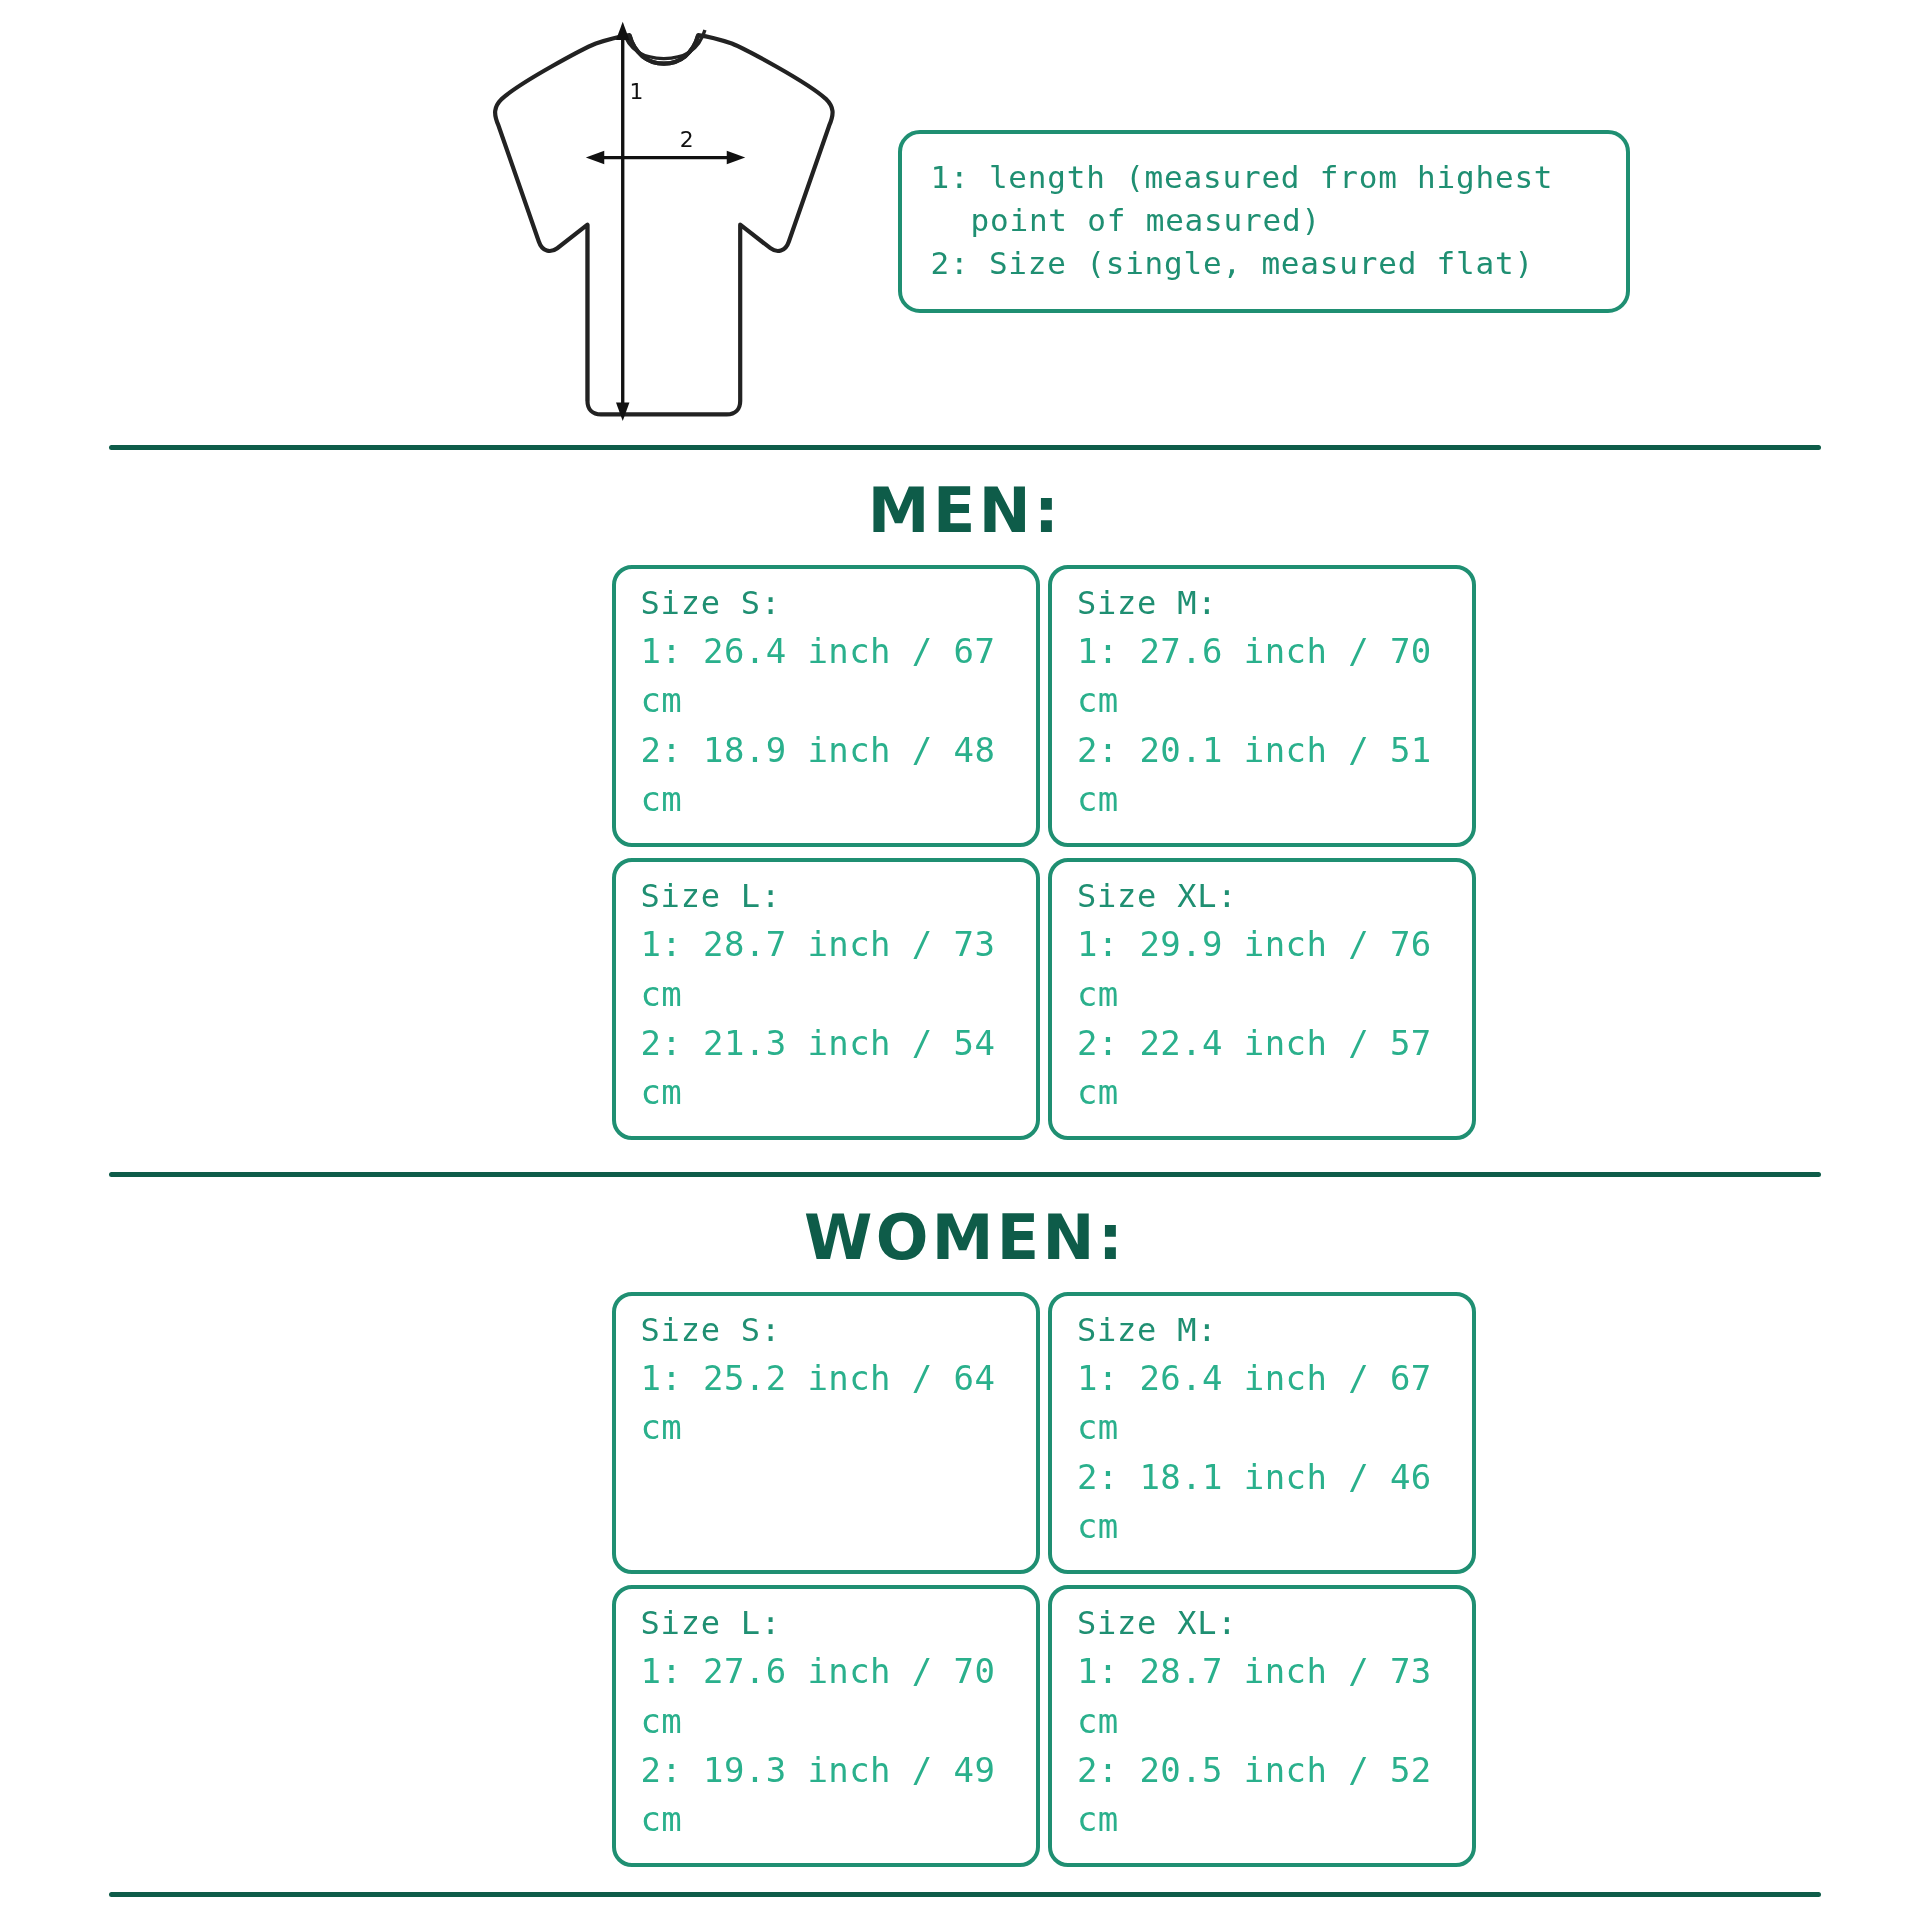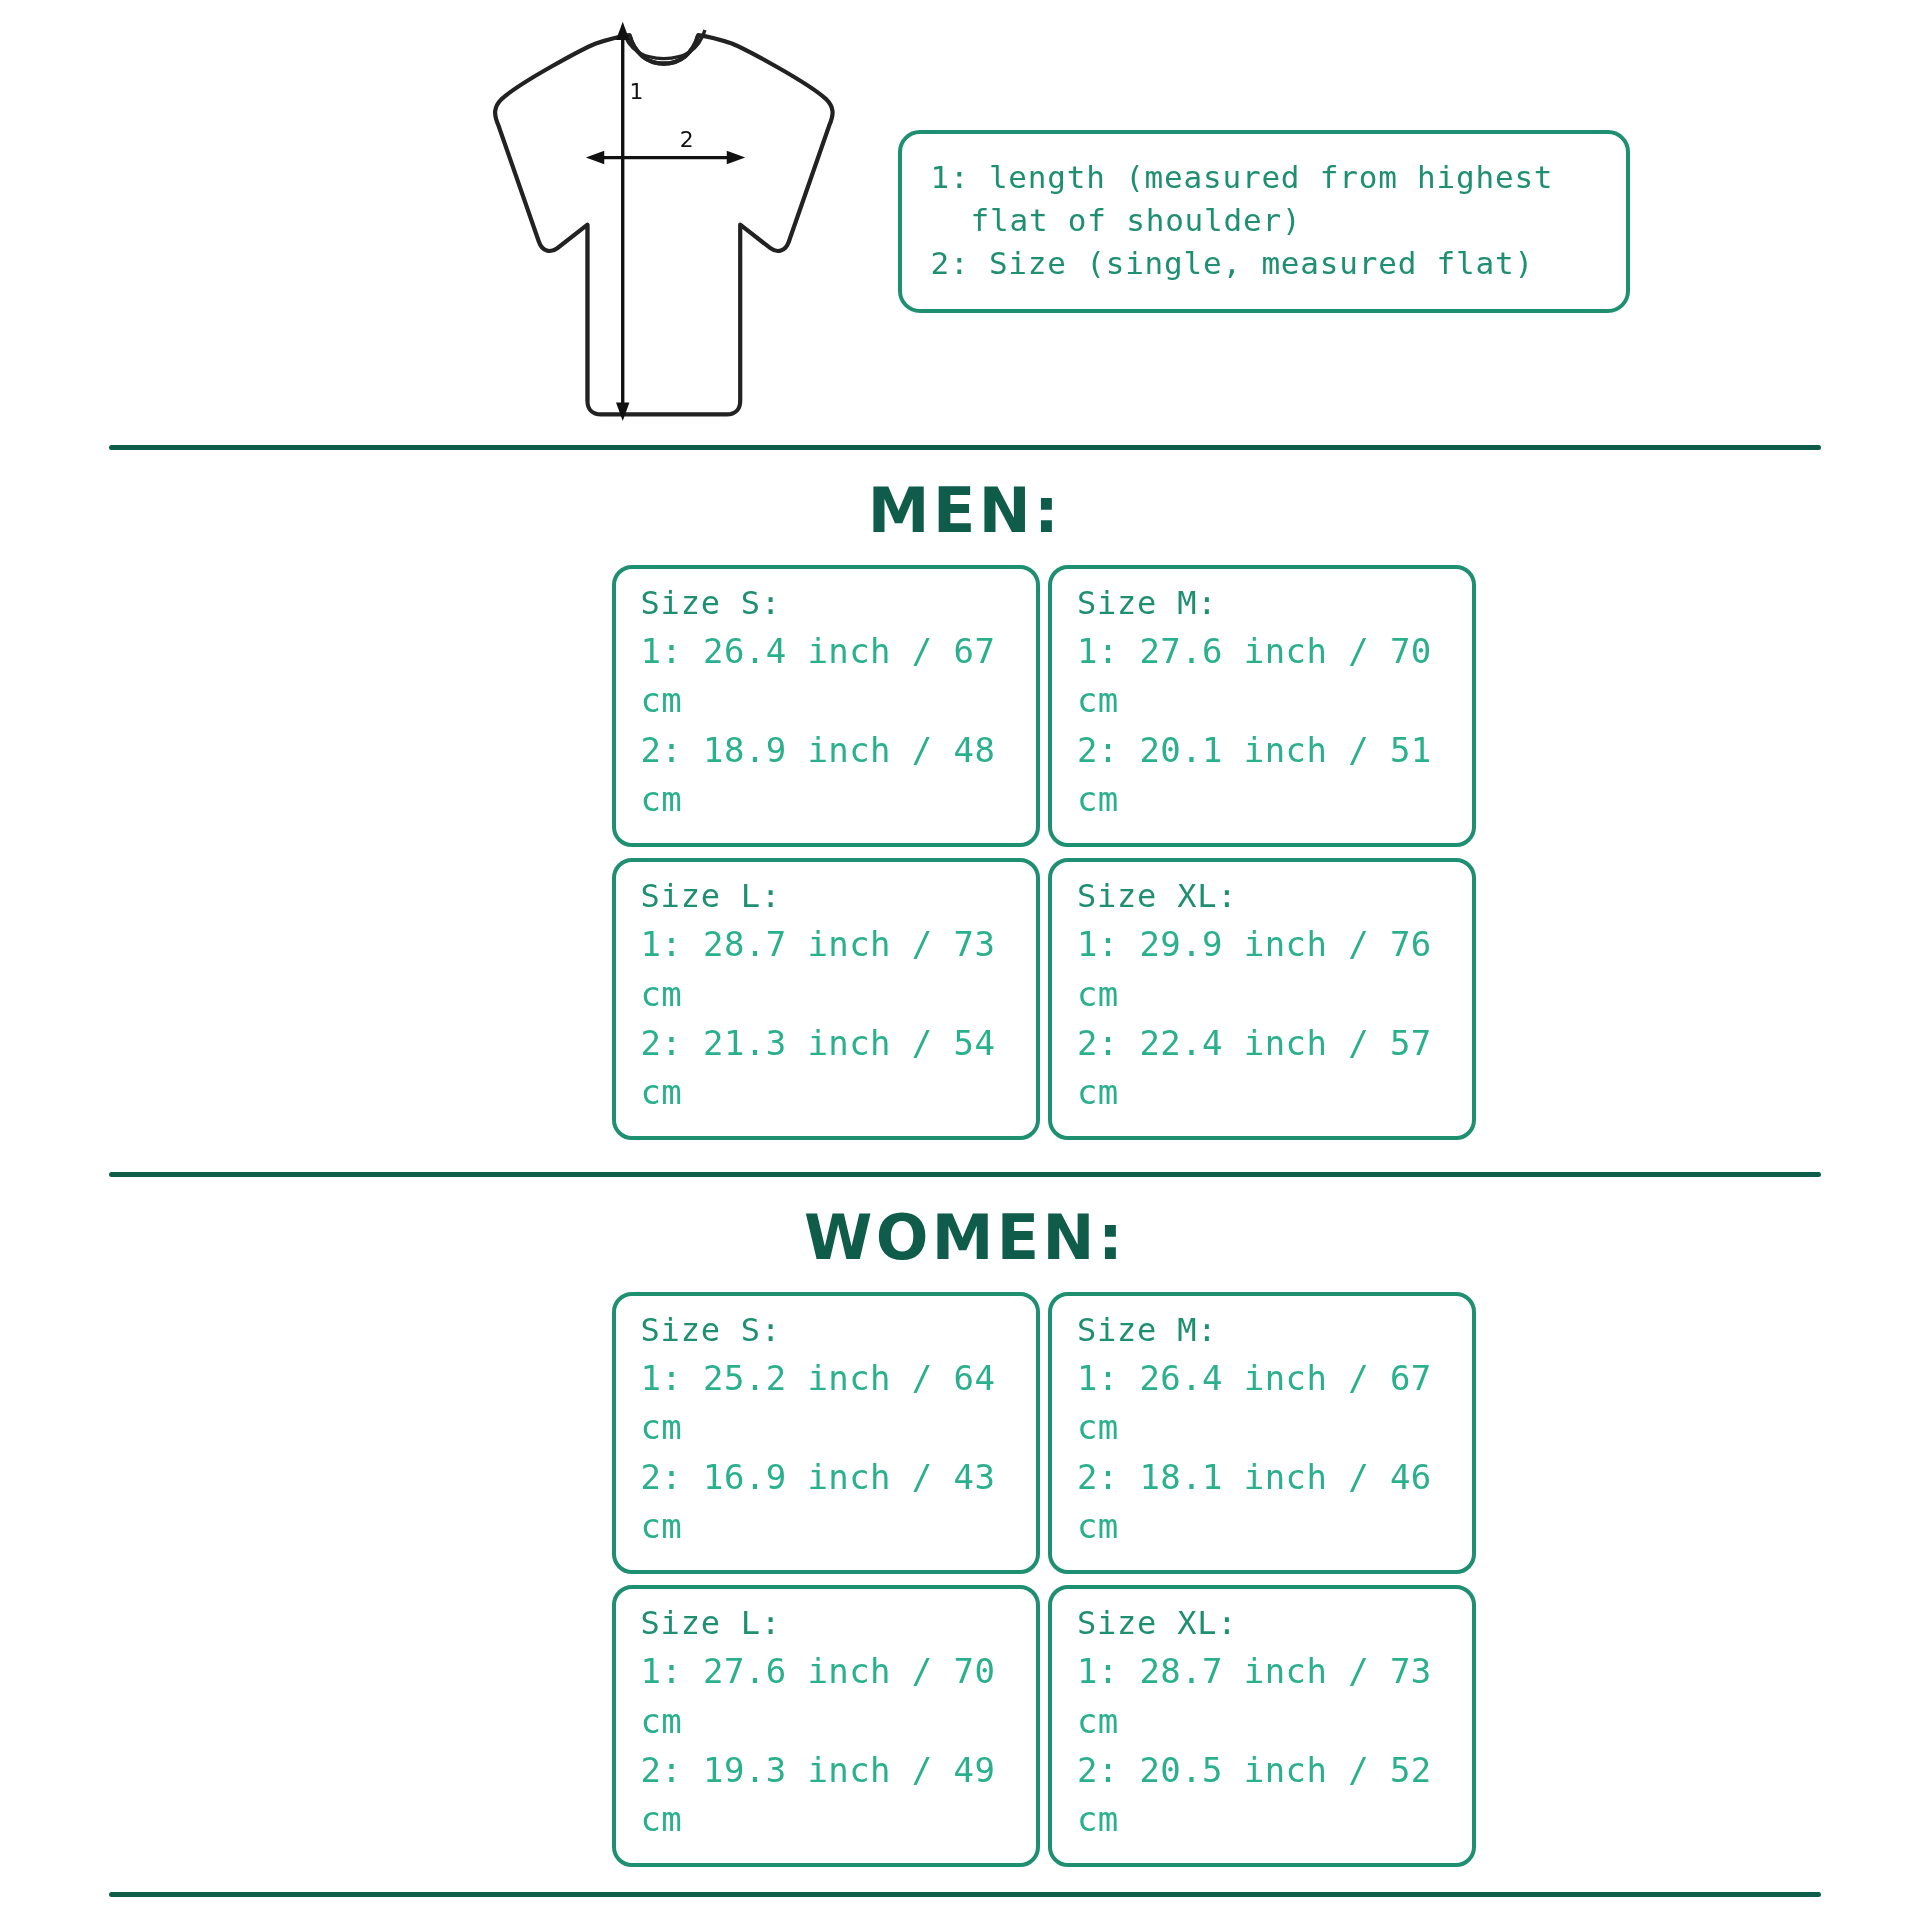--- a/index.html
+++ b/index.html
@@ -153,21 +153,21 @@
 
         <line x1="150" y1="178" x2="316" y2="178" stroke="#111111" stroke-width="4"></line>
         <polygon points="138,178 160,170 160,186" fill="#111111"></polygon>
         <polygon points="328,178 306,170 306,186" fill="#111111"></polygon>
         <text x="250" y="166" font-family="DejaVu Sans, sans-serif" font-size="26" fill="#111111">2</text>
       </svg>
     </div>
 
     <div class="legend-box">
       <div class="legend-line">1: length (measured from highest</div>
-      <div class="legend-line indent">flat of shoulder)</div>
+      <div class="legend-line indent">point of measured)</div>
       <div class="legend-line">2: Size (single, measured flat)</div>
     </div>
   </div>
 
   <div class="divider"></div>
 
   <div class="men-wrap">
     <div class="section-title">MEN:</div>
     <div class="cards">
       <div class="card">
@@ -194,21 +194,20 @@
   </div>
 
   <div class="divider"></div>
 
   <div class="women-wrap">
     <div class="section-title">WOMEN:</div>
     <div class="cards">
       <div class="card">
         <div class="c-title">Size S:</div>
         <div class="c-row">1: 25.2 inch / 64 cm</div>
-        <div class="c-row">2: 16.9 inch / 43 cm</div>
       </div>
       <div class="card">
         <div class="c-title">Size M:</div>
         <div class="c-row">1: 26.4 inch / 67 cm</div>
         <div class="c-row">2: 18.1 inch / 46 cm</div>
       </div>
       <div class="card">
         <div class="c-title">Size L:</div>
         <div class="c-row">1: 27.6 inch / 70 cm</div>
         <div class="c-row">2: 19.3 inch / 49 cm</div>

